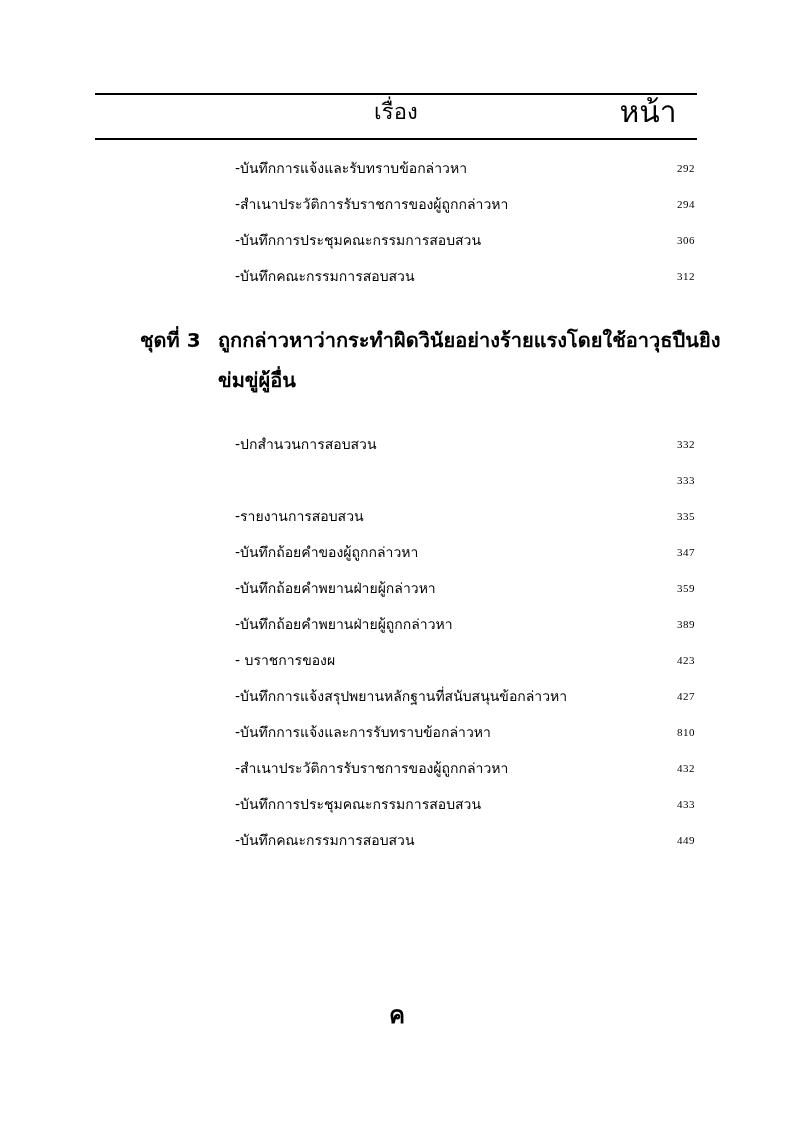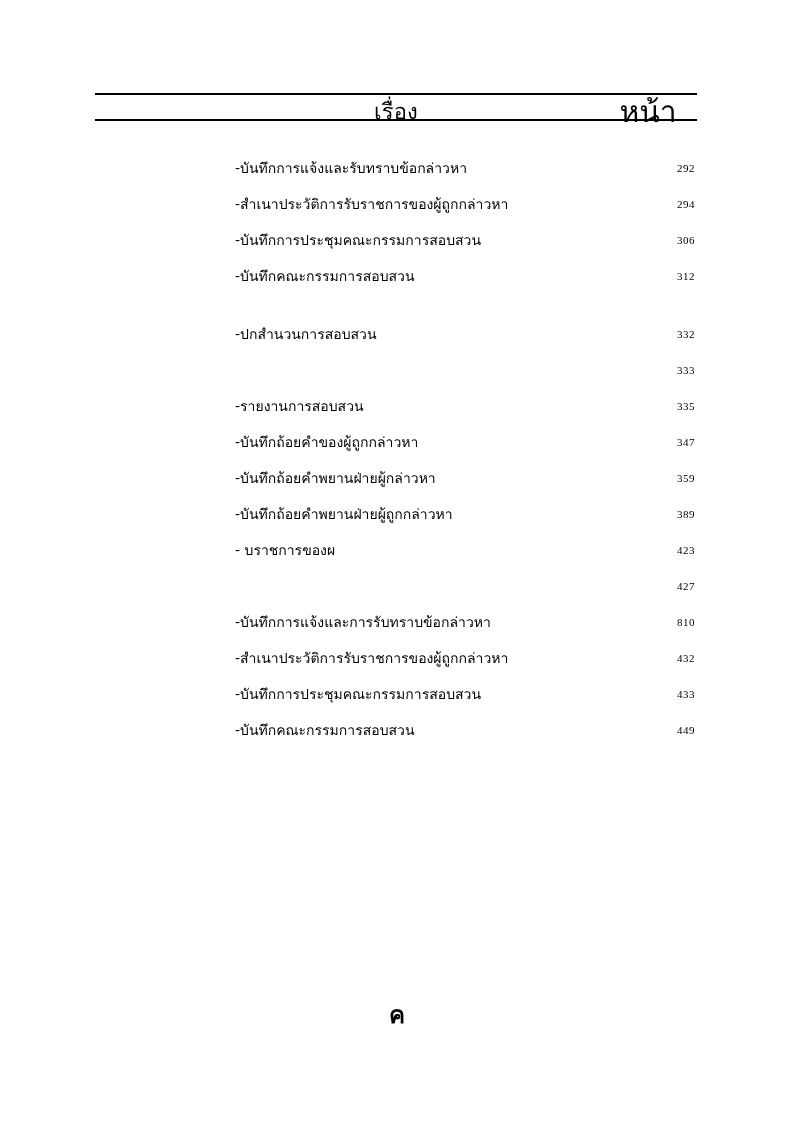--- a/index.html
+++ b/index.html
@@ -37,21 +37,21 @@
     height: 2px;
     background: #000000;
   }
 
   .rule.bottom {
     margin-top: 0;
   }
 
   .header-row {
     position: relative;
-    height: 24px;
+    height: 43px;
   }
 
   .header-subject {
     position: absolute;
     left: 0;
     right: 0;
     top: 1px;
     text-align: center;
     font-size: 22px;
     line-height: 32px;
@@ -175,20 +175,27 @@
       </div>
       <div class="entry">
         <span class="entry-title">-บันทึกการประชุมคณะกรรมการสอบสวน</span>
         <span class="entry-page">306</span>
       </div>
       <div class="entry">
         <span class="entry-title">-บันทึกคณะกรรมการสอบสวน</span>
         <span class="entry-page">312</span>
       </div>
       <div class="group-gap-top"></div>
+      <div class="section">
+        <div class="section-label">ชุดที่ 3</div>
+        <div class="section-title">
+          <span class="section-title-line">ถูกกล่าวหาว่ากระทำผิดวินัยอย่างร้ายแรงโดยใช้อาวุธปืนยิง</span>
+          <span class="section-title-line">ข่มขู่ผู้อื่น</span>
+        </div>
+      </div>
       <div class="group-gap-bottom"></div>
       <div class="entry">
         <span class="entry-title">-ปกสำนวนการสอบสวน</span>
         <span class="entry-page">332</span>
       </div>
       <div class="entry">
         <span class="entry-page">333</span>
       </div>
       <div class="entry">
         <span class="entry-title">-รายงานการสอบสวน</span>
@@ -204,20 +211,21 @@
       </div>
       <div class="entry">
         <span class="entry-title">-บันทึกถ้อยคำพยานฝ่ายผู้ถูกกล่าวหา</span>
         <span class="entry-page">389</span>
       </div>
       <div class="entry">
         <span class="entry-title">- บราชการของผ</span>
         <span class="entry-page">423</span>
       </div>
       <div class="entry">
+        <span class="entry-title">-บันทึกการแจ้งสรุปพยานหลักฐานที่สนับสนุนข้อกล่าวหา</span>
         <span class="entry-page">427</span>
       </div>
       <div class="entry">
         <span class="entry-title">-บันทึกการแจ้งและการรับทราบข้อกล่าวหา</span>
         <span class="entry-page">810</span>
       </div>
       <div class="entry">
         <span class="entry-title">-สำเนาประวัติการรับราชการของผู้ถูกกล่าวหา</span>
         <span class="entry-page">432</span>
       </div>

